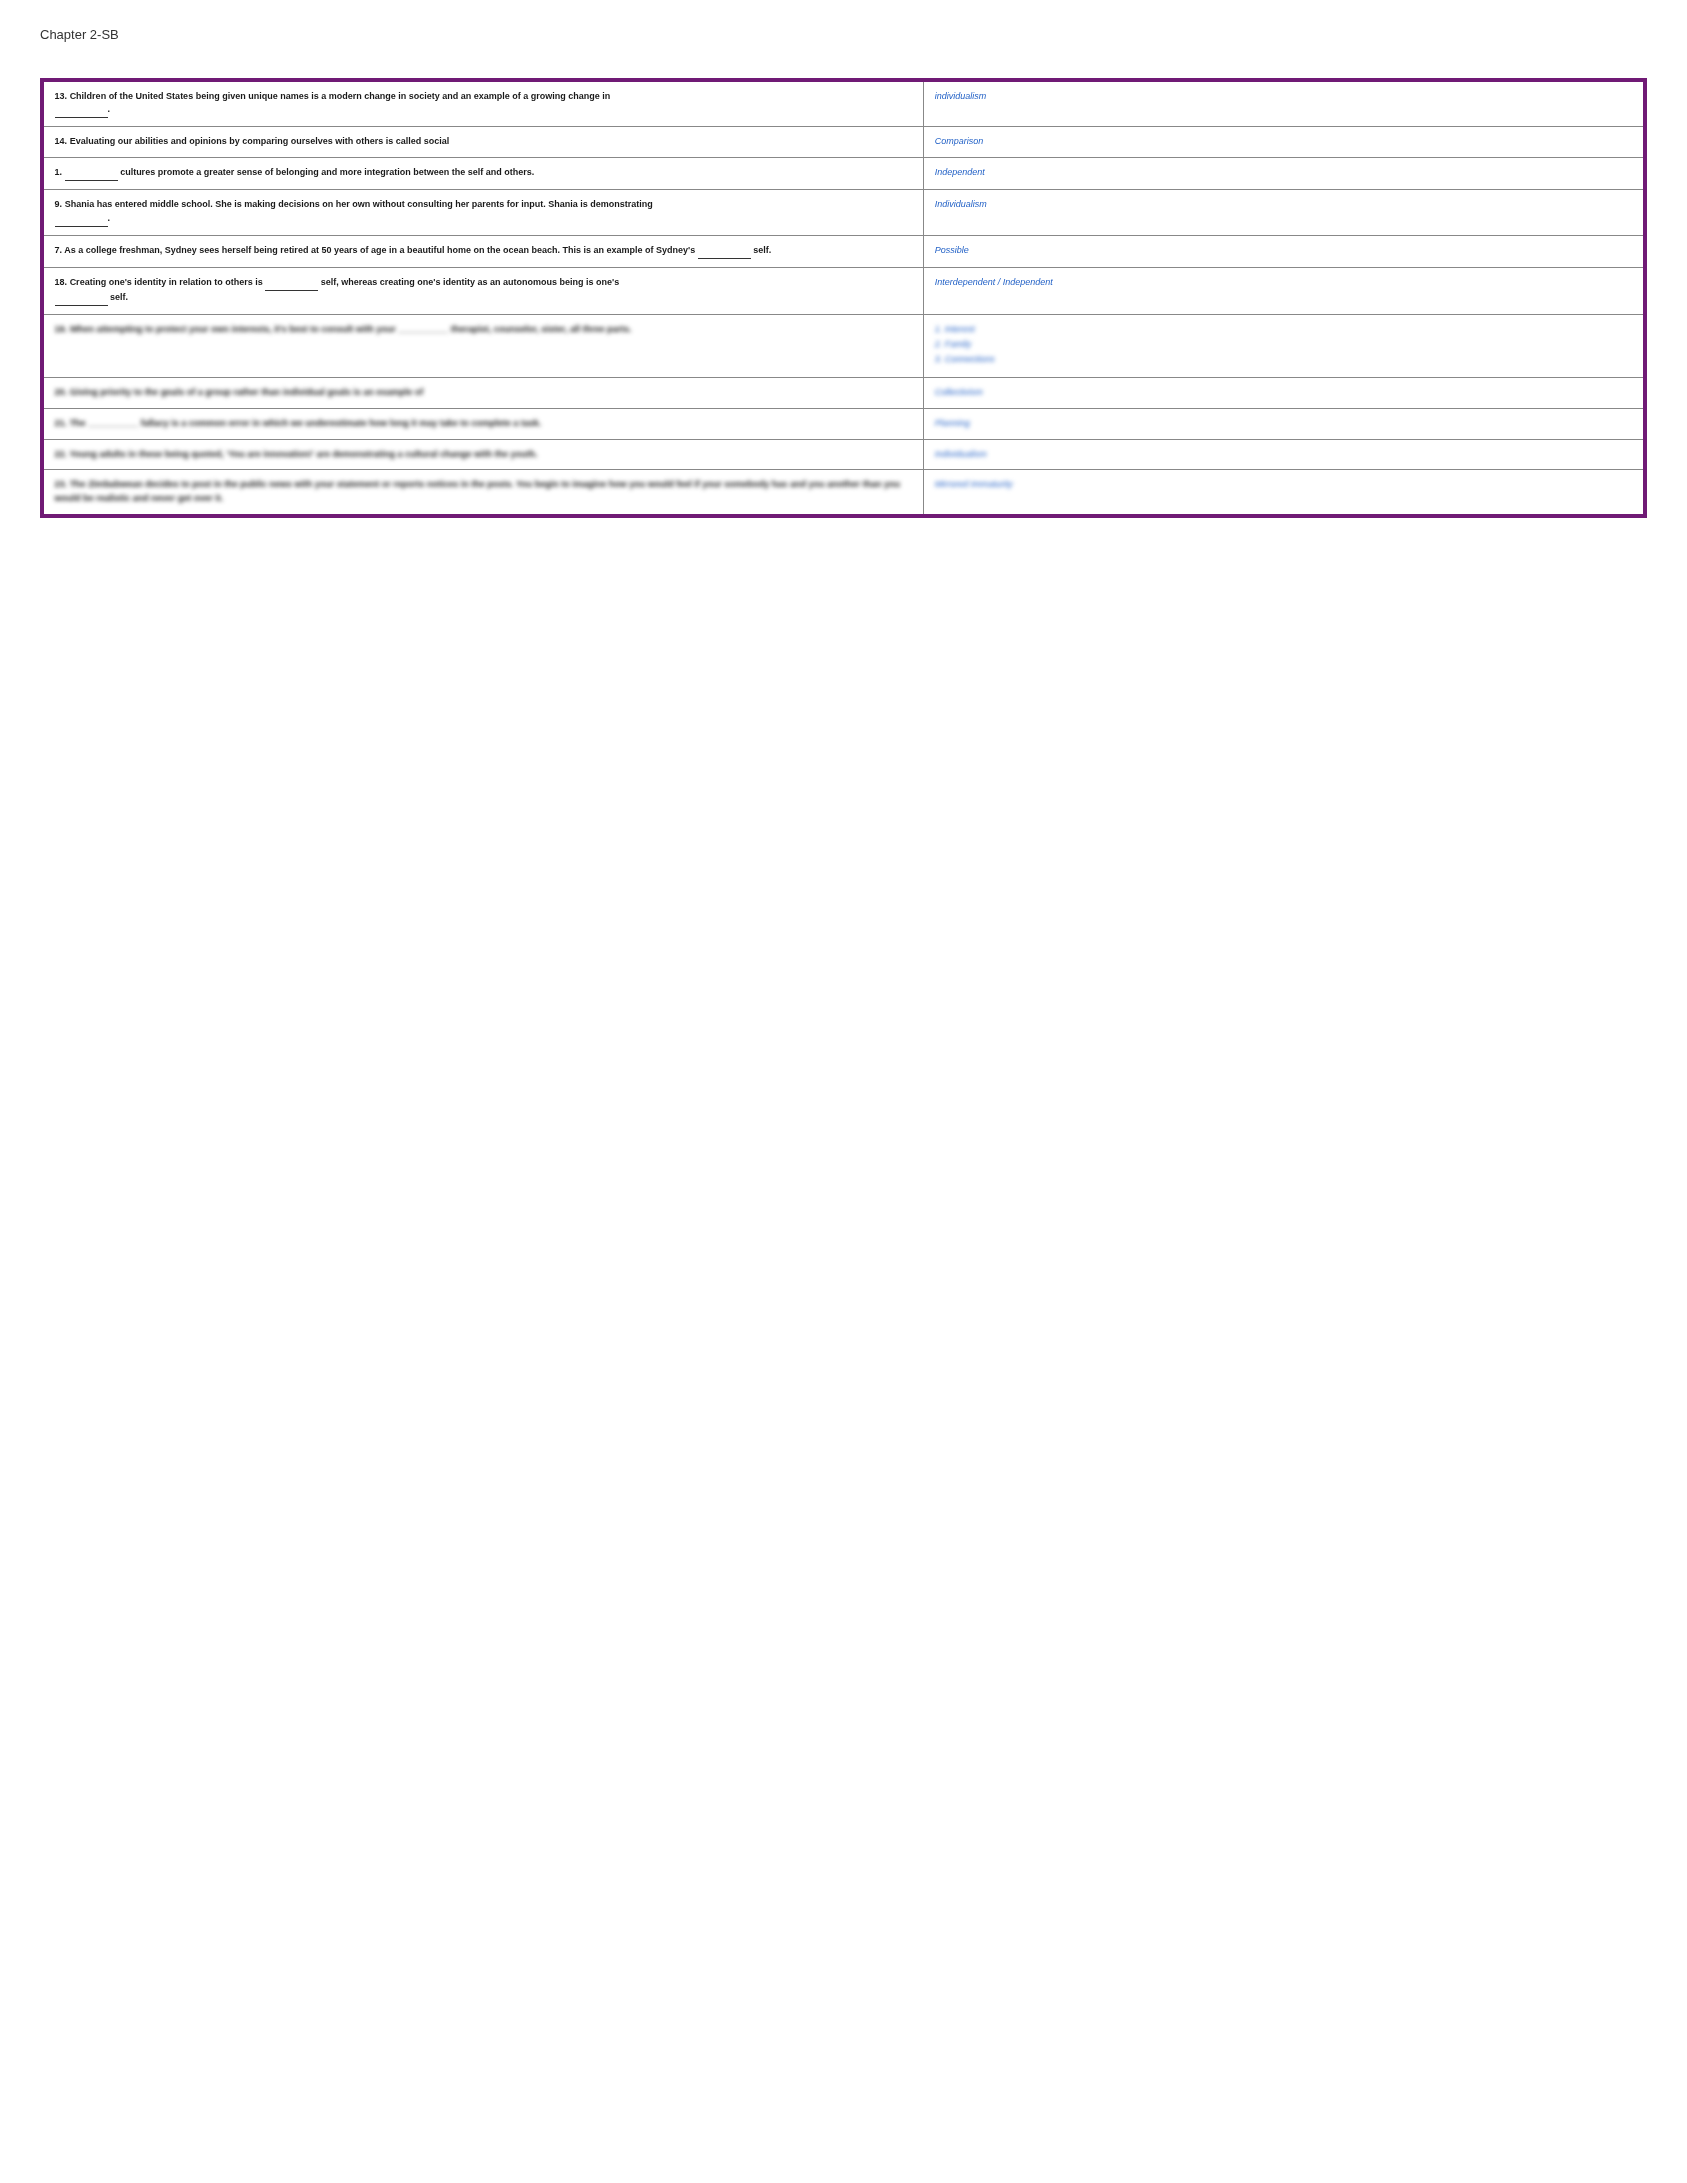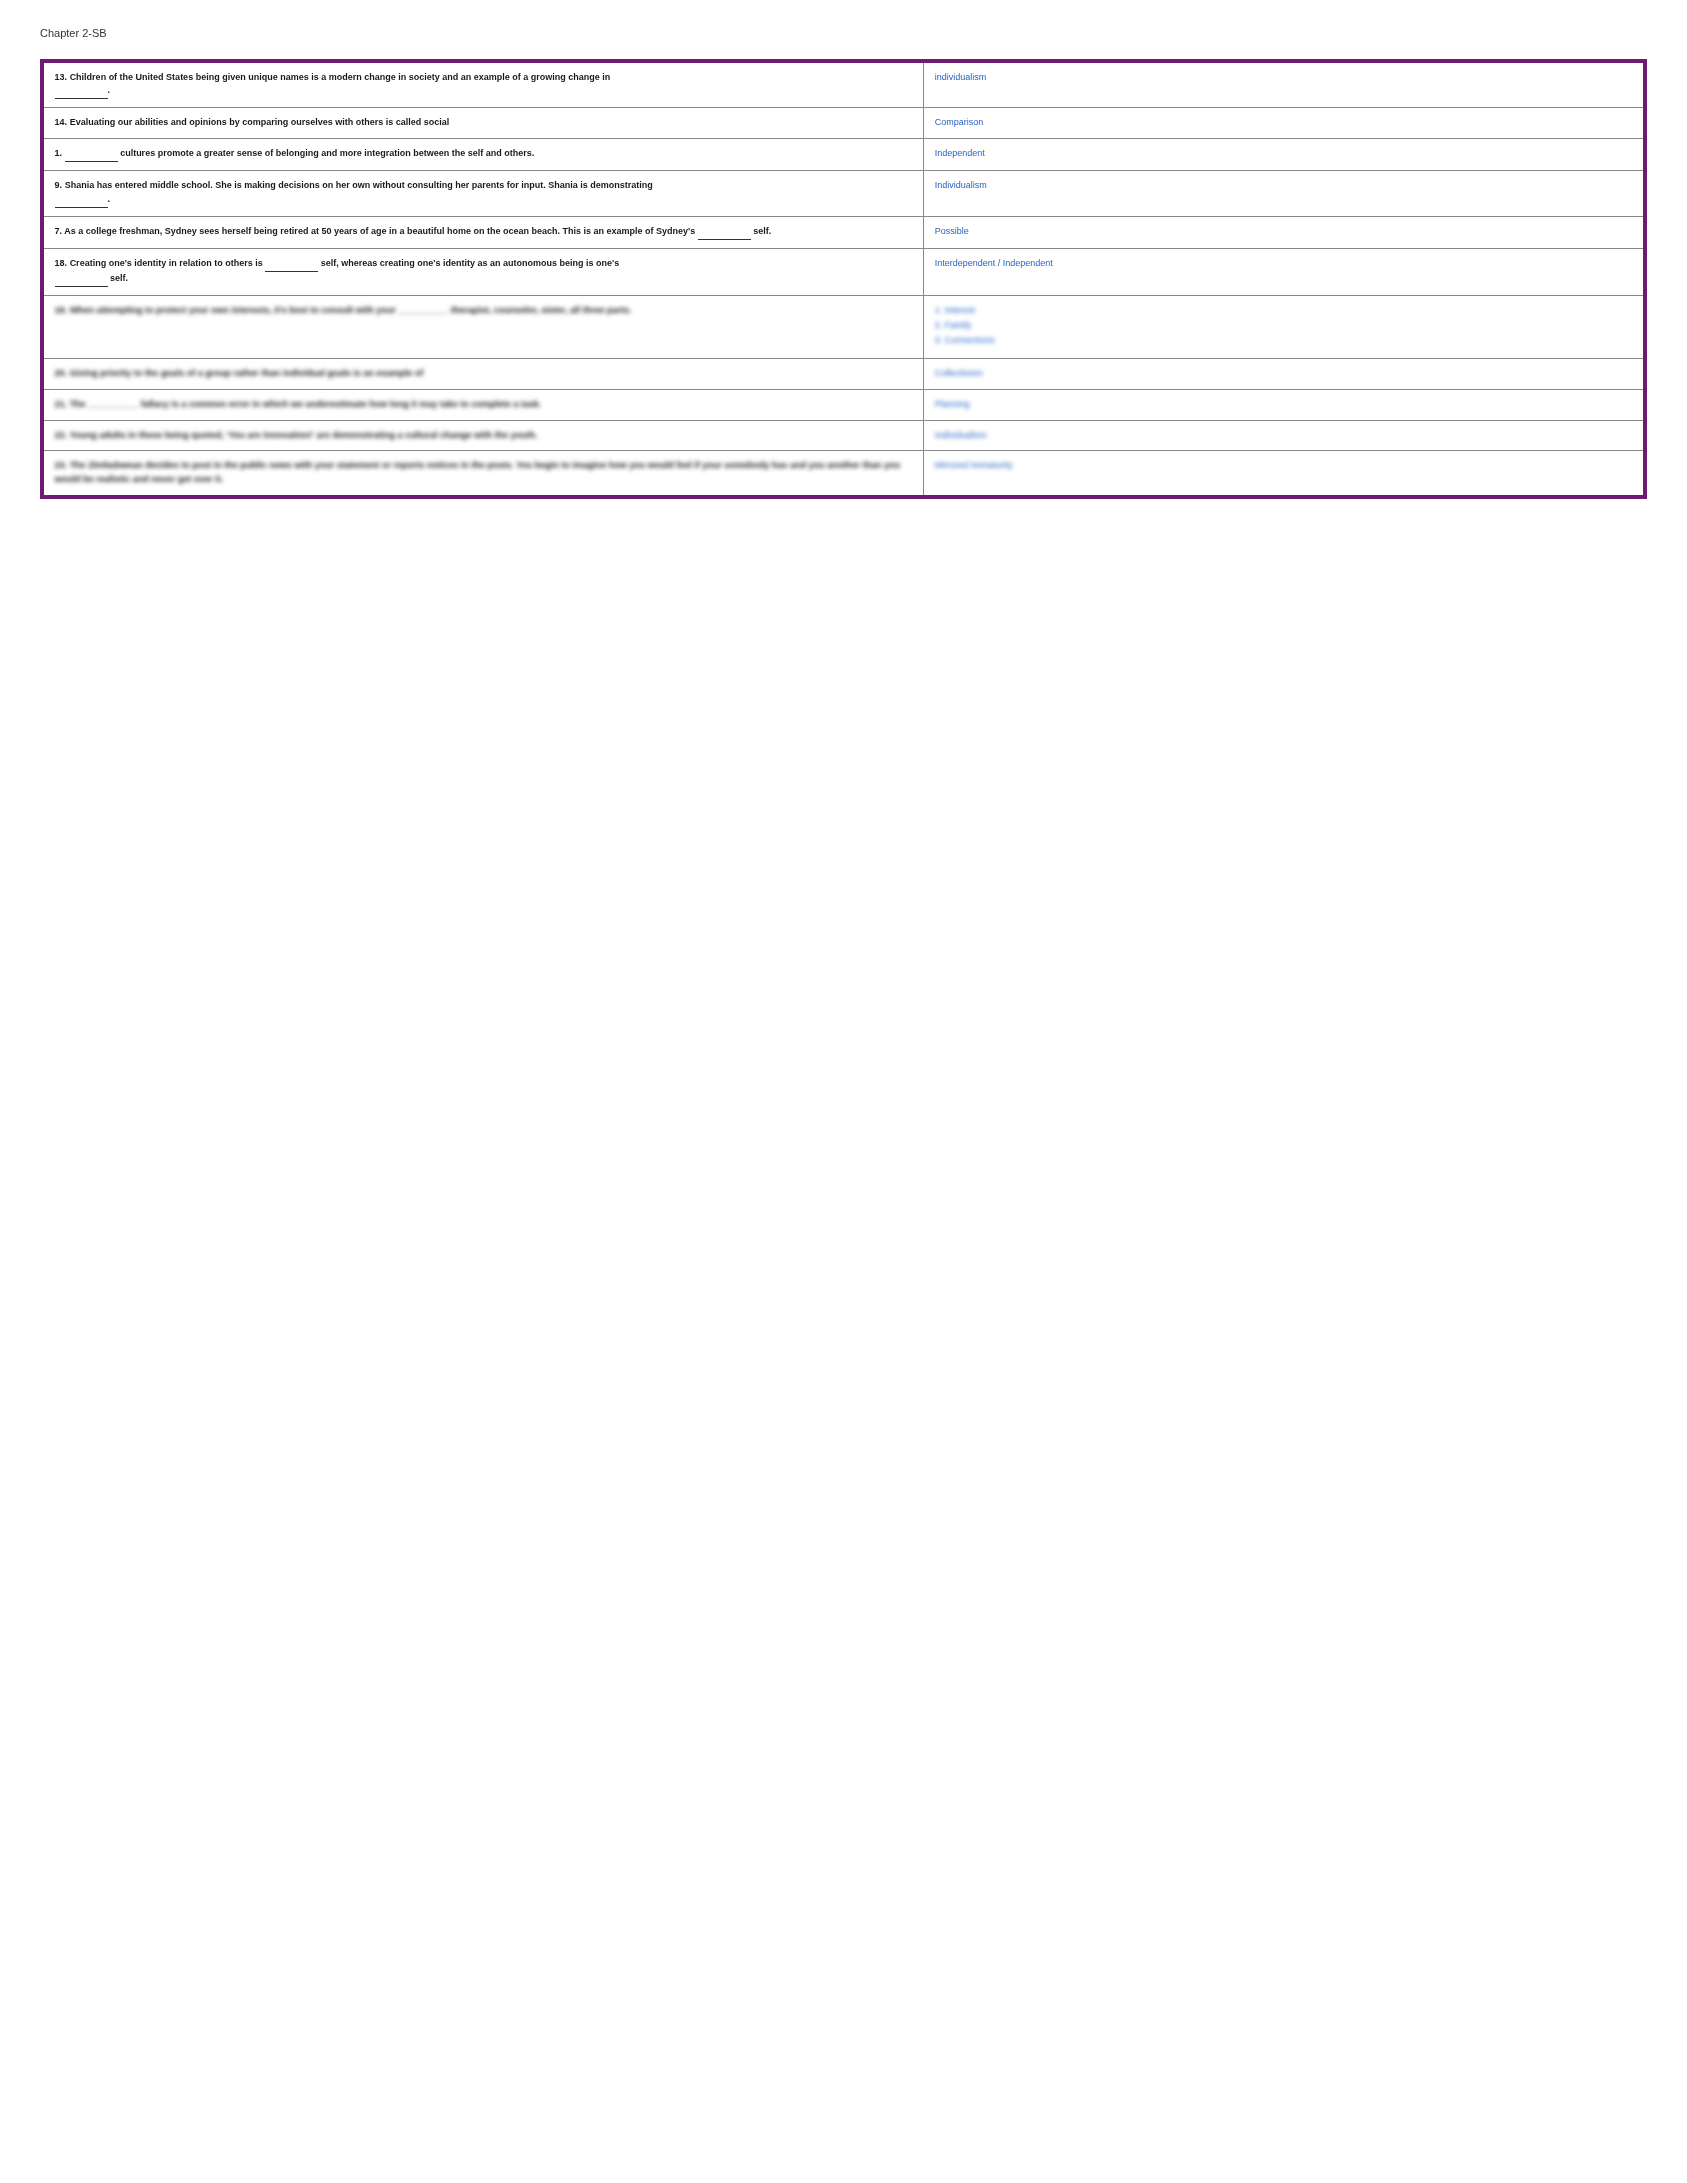--- a/index.html
+++ b/index.html
@@ -10,23 +10,23 @@
 
     body {
       background: #ffffff;
       font-family: Arial, Helvetica, sans-serif;
       font-size: 9.3px;
       color: #1a1a1a;
       padding: 26.5px 40px;
     }
 
     .chapter-label {
-      font-size: 11px;
+      font-size: 13px;
       color: #333;
-      margin-bottom: 20px;
+      margin-bottom: 36px;
     }
 
     .qa-table {
       width: 100%;
       border-collapse: collapse;
       border: 4px solid #701a75;
     }
 
     .qa-table tr {
       border-bottom: 1px solid #888;
@@ -37,20 +37,21 @@
     }
 
     .qa-table td {
       padding: 8px 10.6px;
       vertical-align: top;
       border-right: 1px solid #888;
     }
 
     .qa-table td:last-child {
       border-right: none;
+      font-style: italic;
     }
 
     .question-cell {
       width: 55%;
       font-weight: bold;
       font-size: 9px;
       line-height: 1.55;
     }
 
     .answer-cell {

